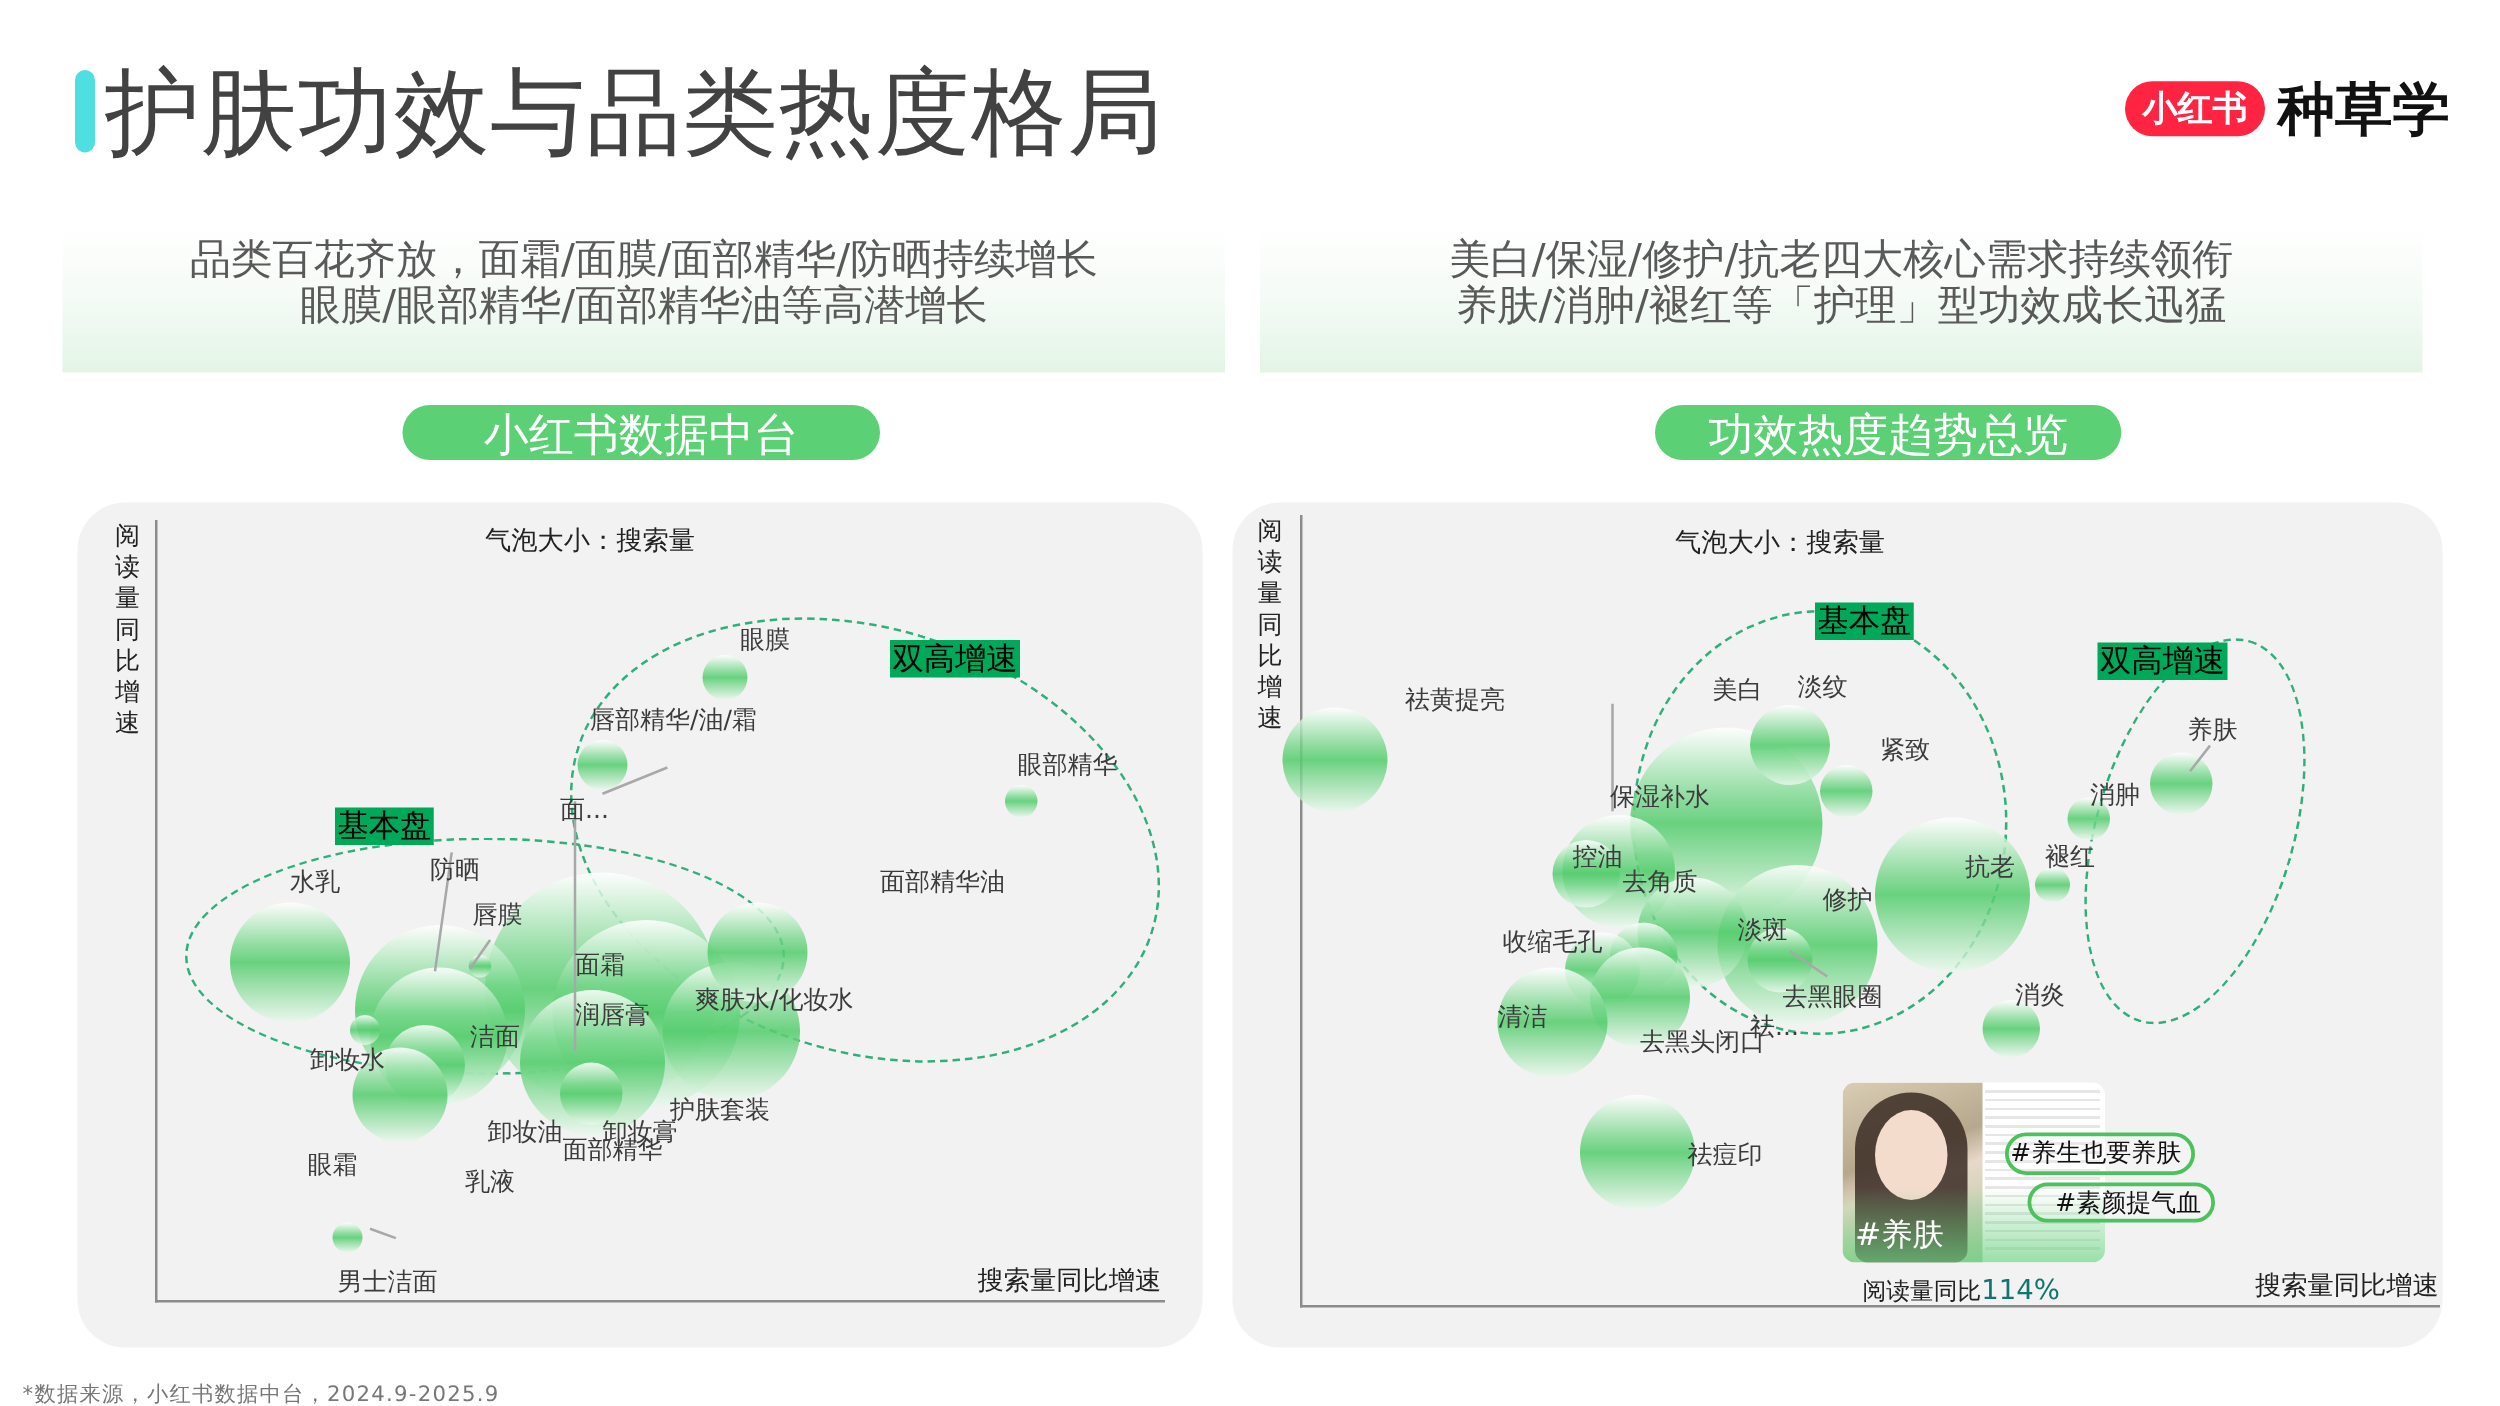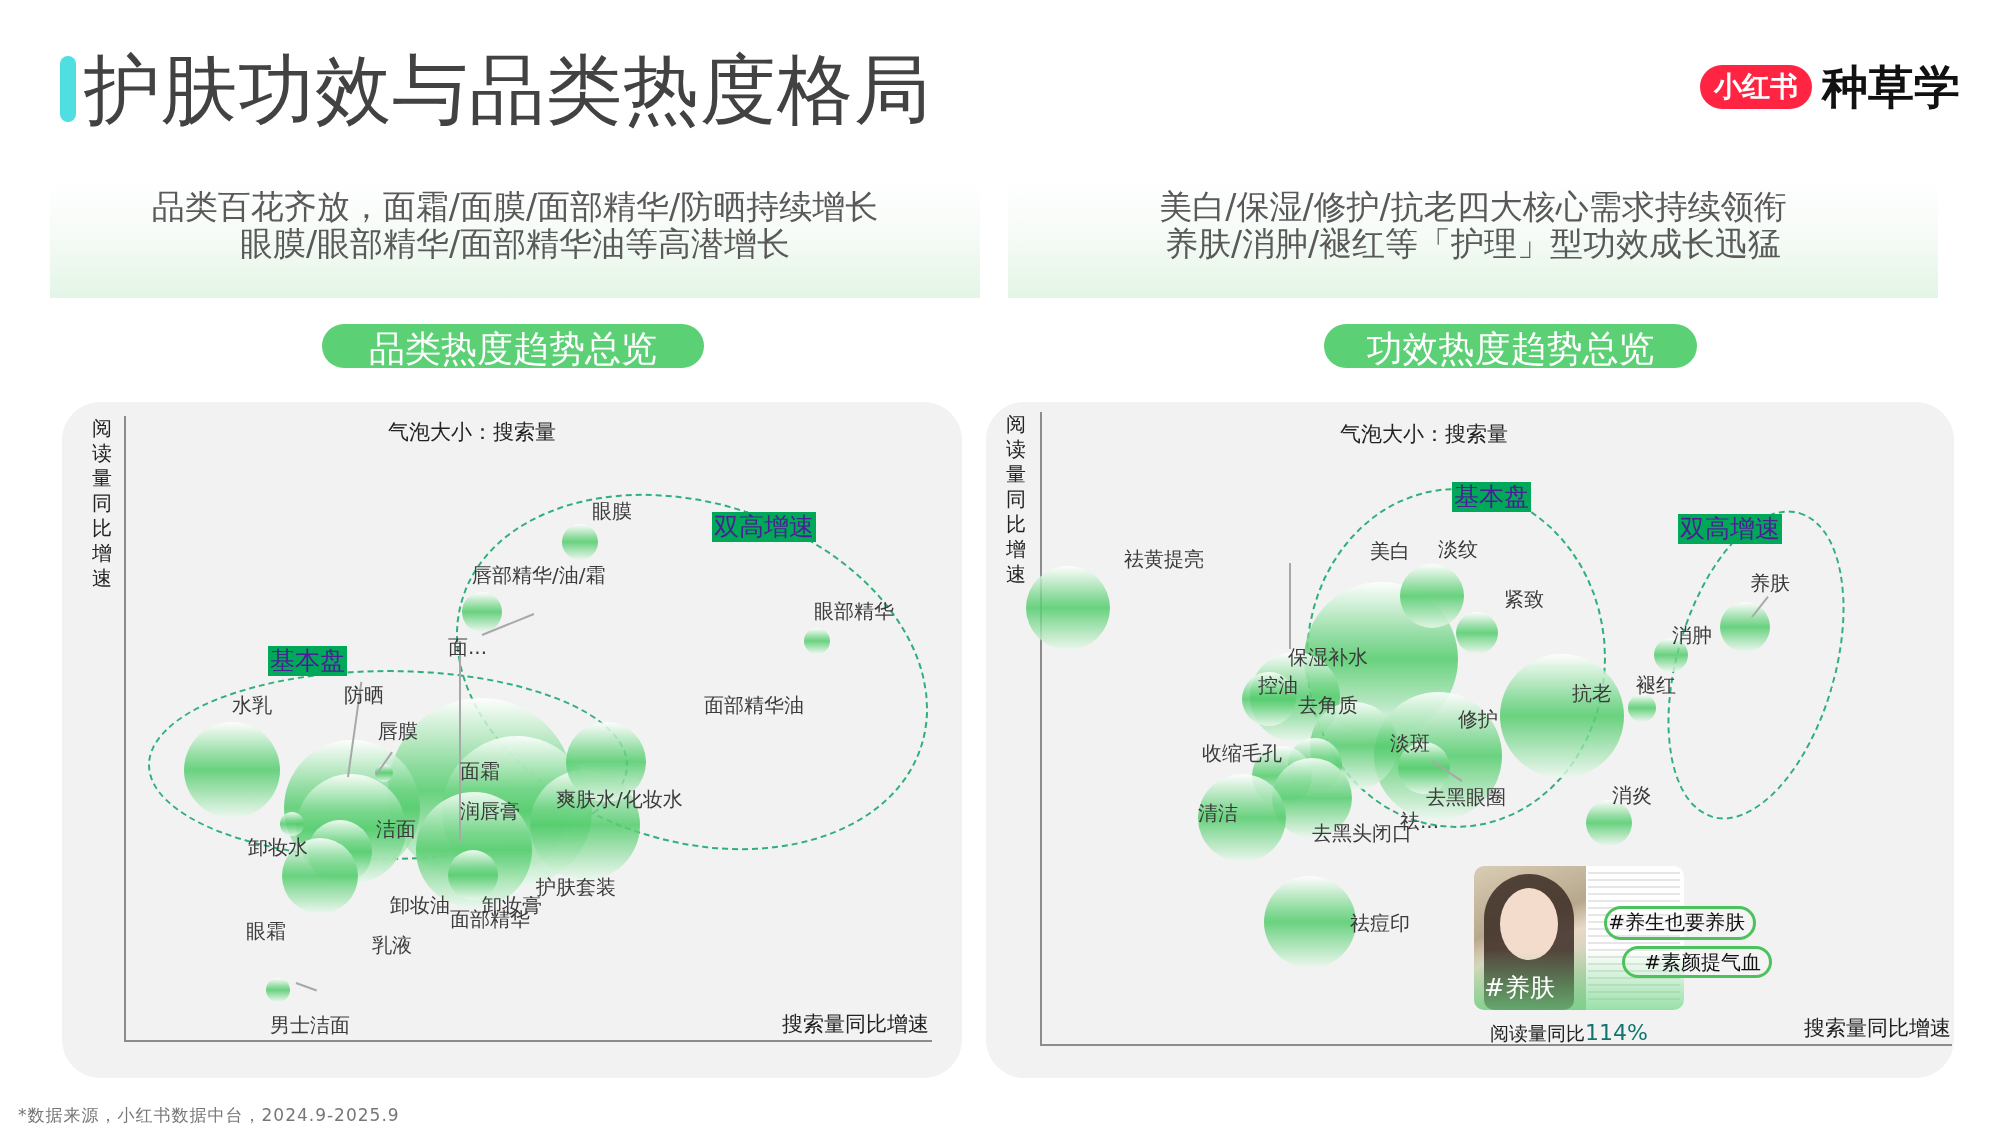--- a/index.html
+++ b/index.html
@@ -34,21 +34,21 @@
     .x-axis-label { position: absolute; font-size: 21px; color: #222; }
     .bubble-note { position: absolute; font-size: 21px; color: #222; }
 
     .bubble { position: absolute; border-radius: 50%;
       background: linear-gradient(180deg, rgba(255,255,255,0.95) 0%, rgba(120,215,140,0.85) 35%, rgba(85,205,110,0.95) 50%, rgba(120,215,140,0.85) 65%, rgba(235,248,238,0.9) 100%);
       opacity: 0.92; }
     .blabel { position: absolute; font-size: 20px; color: #3b3b3b; white-space: nowrap; }
     .leader { position: absolute; height: 2px; background: #a8a8a8; transform-origin: 0 50%; }
 
     .zone-ellipse { position: absolute; border: 2px dashed #2fb07a; border-radius: 50%; }
-    .zone-tag { position: absolute; background: #00a85a; color: #4c1d95; font-size: 25px; line-height: 30px; padding: 0 2px; }
+    .zone-tag { position: absolute; background: #00a85a; color: #000000; font-size: 25px; line-height: 30px; padding: 0 2px; }
 
     .note-card { position: absolute; left: 1474px; top: 866px; width: 210px; height: 144px; border-radius: 10px; overflow: hidden; background: #fff; }
     .note-photo { position: absolute; left: 0; top: 0; width: 112px; height: 144px;
       background: linear-gradient(160deg, #d9cdb5 0%, #b7a88c 40%, #e8d8c8 55%, #a8c8a0 100%); }
     .note-face { position: absolute; left: 26px; top: 22px; width: 58px; height: 72px; border-radius: 50%; background: #f4dccd; }
     .note-hair { position: absolute; left: 10px; top: 8px; width: 90px; height: 136px; border-radius: 45px 45px 10px 10px; background: #3b2c24; opacity: 0.85; }
     .note-text { position: absolute; left: 114px; top: 6px; width: 92px; height: 132px;
       background: repeating-linear-gradient(180deg, #e6e6e6 0 2px, #fff 2px 7px); }
     .note-fade { position: absolute; left: 0; bottom: 0; width: 210px; height: 60px; background: linear-gradient(180deg, rgba(150,220,160,0) 0%, rgba(110,210,130,0.7) 100%); }
     .note-tag-main { position: absolute; left: 10px; bottom: 6px; color: #fff; font-size: 25px; }
@@ -70,21 +70,21 @@
 
 <div class="summary left">
   <div>品类百花齐放，面霜/面膜/面部精华/防晒持续增长</div>
   <div>眼膜/眼部精华/面部精华油等高潜增长</div>
 </div>
 <div class="summary right">
   <div>美白/保湿/修护/抗老四大核心需求持续领衔</div>
   <div>养肤/消肿/褪红等「护理」型功效成长迅猛</div>
 </div>
 
-<div class="pill left">品类热度趋势总览</div>
+<div class="pill left">小红书数据中台</div>
 <div class="pill right">功效热度趋势总览</div>
 
 <div class="panel left">
   <div class="y-axis-label" style="left:28px; top:14px;">阅读量同比增速</div>
   <div class="y-axis-line" style="left:62px; top:14px; height:626px;"></div>
   <div class="x-axis-line" style="left:62px; top:638px; width:808px;"></div>
   <div class="x-axis-label" style="left:720px; top:608px;">搜索量同比增速</div>
   <div class="bubble-note" style="left:326px; top:16px;">气泡大小：搜索量</div>
 
   <div class="zone-ellipse" style="left:388px; top:100px; width:484px; height:340px; transform:rotate(18deg);"></div>
@@ -174,21 +174,21 @@
   <div class="zone-tag" style="left:692px; top:112px;">双高增速</div>
 
   <div class="leader" style="left:304px; top:160px; width:86px; transform:rotate(90deg);"></div>
   <div class="leader" style="left:766px; top:214px; width:26px; transform:rotate(-52deg);"></div>
   <div class="leader" style="left:446px; top:358px; width:36px; transform:rotate(34deg);"></div>
 
   <div class="blabel" style="left:138px; top:144px;">祛黄提亮</div>
   <div class="blabel" style="left:384px; top:136px;">美白</div>
   <div class="blabel" style="left:452px; top:134px;">淡纹</div>
   <div class="blabel" style="left:518px; top:184px;">紧致</div>
-  <div class="blabel" style="left:302px; top:222px;margin-top:20px;">保湿补水</div>
+  <div class="blabel" style="left:302px; top:222px;">保湿补水</div>
   <div class="blabel" style="left:272px; top:270px;">控油</div>
   <div class="blabel" style="left:312px; top:290px;">去角质</div>
   <div class="blabel" style="left:472px; top:304px;">修护</div>
   <div class="blabel" style="left:586px; top:278px;">抗老</div>
   <div class="blabel" style="left:404px; top:328px;">淡斑</div>
   <div class="blabel" style="left:216px; top:338px;">收缩毛孔</div>
   <div class="blabel" style="left:440px; top:382px;">去黑眼圈</div>
   <div class="blabel" style="left:212px; top:398px;">清洁</div>
   <div class="blabel" style="left:326px; top:418px;">去黑头闭口</div>
   <div class="blabel" style="left:414px; top:406px;">祛...</div>

